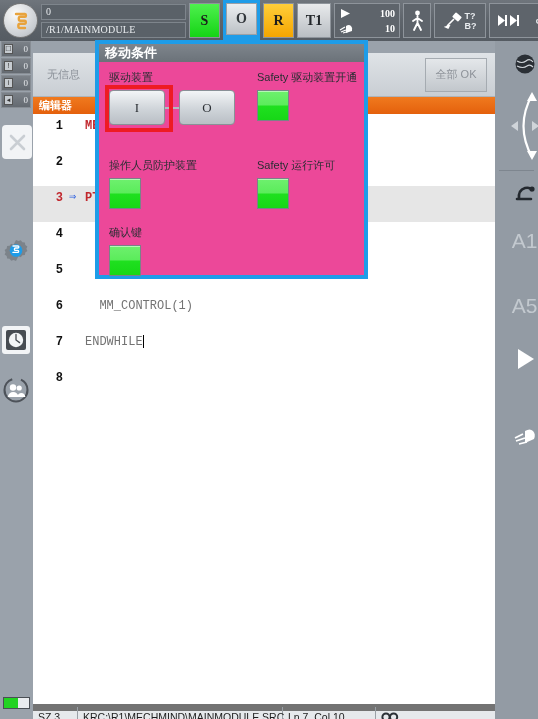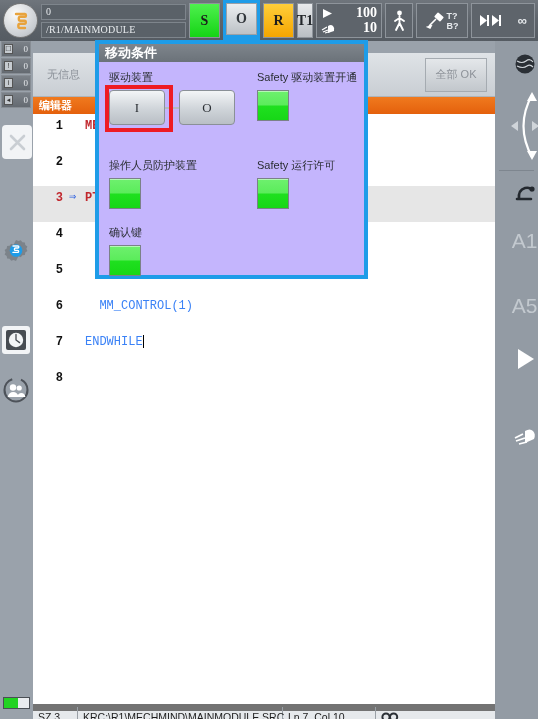--- a/index.html
+++ b/index.html
@@ -36,29 +36,29 @@
   }
   .tb-s{ width:31px; background:linear-gradient(to bottom,#4ef04e,#15d415); }
   .tb-o-wrap{
     position:relative;width:37px;height:41px;flex:0 0 auto;
     background:#1e9ce8; padding:3px 3px 0 3px;
   }
   .tb-o{ width:31px;height:32px;background:linear-gradient(to bottom,#eceef0,#bcc1c6);
     border:1px solid #9aa0a6;display:flex;align-items:center;justify-content:center;
     font-weight:bold;font-size:14px;color:#33383d;font-family:"Liberation Serif",serif;}
   .tb-r{ width:31px; background:linear-gradient(to bottom,#ffce3a,#f5a500); }
-  .tb-t1{ width:16px; background:linear-gradient(to bottom,#e8eaec,#b9bec3); color:#22262a;}
+  .tb-t1{ width:34px; background:linear-gradient(to bottom,#e8eaec,#b9bec3); color:#22262a;}
   .tb-grp{
     height:35px;border:1px solid #8e949b;background:#5e646b;
     display:flex;align-items:center;justify-content:center;color:#e8ebee;flex:0 0 auto;
   }
   .tb-speed{ width:66px; padding:0 4px; }
   .spd-rows{display:flex;flex-direction:column;gap:1px;width:100%;}
   .spd-row{display:flex;align-items:center;justify-content:space-between;height:14px;}
-  .spd-val{font-size:14px;font-weight:bold;color:#ffffff;font-family:"Liberation Serif",serif;}
+  .spd-val{font-size:10px;font-weight:bold;color:#ffffff;font-family:"Liberation Serif",serif;}
   .tb-man{width:28px;}
   .tb-tool{width:52px;display:flex;align-items:center;gap:2px;padding:0 3px;}
   .tb-tool .tb-tb{display:flex;flex-direction:column;font-size:9px;font-weight:bold;line-height:10px;}
   .tb-inc{width:64px;display:flex;align-items:center;justify-content:space-around;}
   .inf{font-size:13px;font-weight:bold;}
 
   
   .leftrail{
     position:absolute;left:0;top:41px;width:33px;height:678px;
     background:#9aa2ab;
@@ -123,21 +123,21 @@
     background:#ffffff;overflow:hidden;
   }
   .cline{
     display:flex;align-items:flex-start;height:36px;padding-top:5px;
     font-family:"Liberation Mono", monospace;font-size:12px;
   }
   .cline.sel{ background:#e6e6e6; }
   .lnum{ width:36px;text-align:right;padding-right:6px;font-weight:bold;color:#111;font-size:12px;}
   .cline.sel .lnum{ color:#c1272d; }
   .ptr{ width:16px;color:#2b5fe0;font-size:12px;line-height:13px; }
-  .ctext{ color:#3b82f6; letter-spacing:0px; white-space:pre; }
+  .ctext{ color:#737373; letter-spacing:0px; white-space:pre; }
   .ctext.kw{ color:#c1272d; font-weight:bold; }
   .caret{display:inline-block;width:1px;height:13px;background:#000;vertical-align:-2px;}
 
   .statusrow{
     position:absolute;left:0;top:651px;width:462px;height:19px;
     background:#e6e9ec;border-top:7px solid #737373;border-bottom:1px solid #9aa0a6;
     display:flex;align-items:center;font-size:10.5px;color:#1d1d1d;
   }
   .scell{ height:19px;display:flex;align-items:center;padding:0 5px;border-right:1px solid #9aa0a6;}
   .sc1{width:45px;} .sc2{width:205px;} .sc3{width:93px;} .sc4{flex:1;border-right:none;}
@@ -165,21 +165,21 @@
   
   .dlg{
     position:absolute;left:95px;top:40px;width:273px;height:239px;
     border:4px solid #1e9ce8;background:#dfe2e5;
   }
   .dlg-title{
     height:18px;background:linear-gradient(to bottom,#7e858c,#6b7279);
     display:flex;align-items:center;padding-left:6px;
   }
   .dlg-title span{ color:#ffffff;font-size:13px;font-weight:bold; }
-  .dlg-body{ position:relative;width:100%;height:213px;background:#c4b5fd;padding:8px 10px; }
+  .dlg-body{ position:relative;width:100%;height:213px;background:#ec4899;padding:8px 10px; }
   .dcol{ position:absolute; }
   .dlabel{ font-size:11px;color:#2a2e33;margin-bottom:5px;white-space:nowrap; }
   .led{
     width:32px;height:31px;border:1px solid #7b8188;
     background:linear-gradient(to bottom,#6ef06e 0%,#5bec5b 48%,#1fe01f 52%,#17d717 100%);
     box-shadow:inset 0 1px 0 rgba(255,255,255,.5);
   }
   .io-wrap{ position:relative;display:flex;align-items:center; }
   .io-btn{
     width:56px;height:35px;border:1px solid #8a9097;border-radius:4px;

